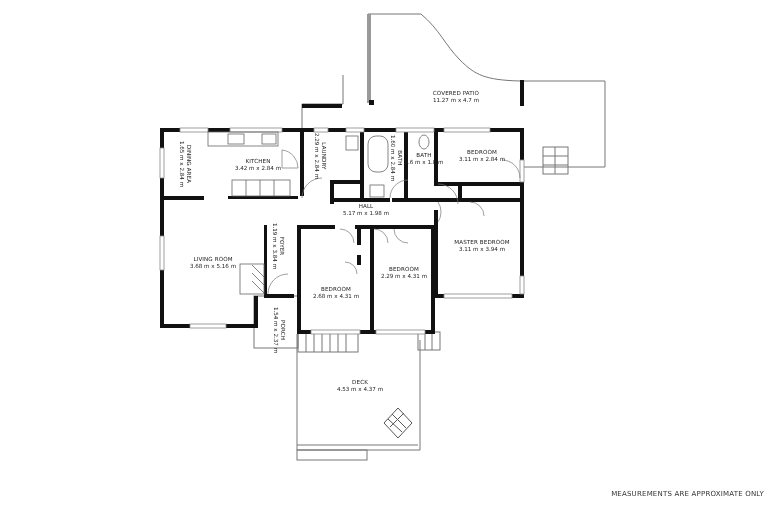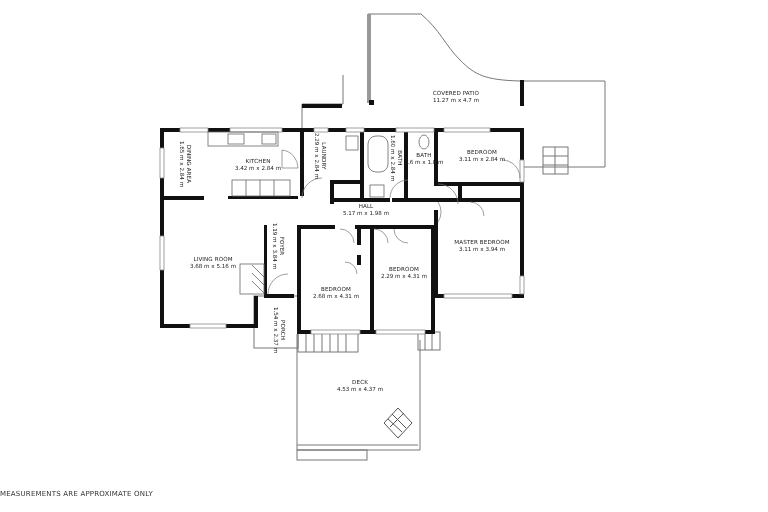--- a/index.html
+++ b/index.html
@@ -2,21 +2,21 @@
 <html><head>
 <meta charset="utf-8">
 <style>
   html, body { margin: 0; padding: 0; background: #ffffff; }
   body { width: 768px; height: 512px; position: relative; overflow: hidden; font-family: "DejaVu Sans", sans-serif; }
   svg { position: absolute; left: 0; top: 0; }
   .lbl { position: absolute; text-align: center; color: #222; font-size: 5.6px; line-height: 7px; white-space: nowrap; transform: translate(-50%, -50%); }
   .lbl .n { display: block; letter-spacing: 0.1px; }
   .lbl .d { display: block; }
   .rot { transform: translate(-50%, -50%) rotate(90deg); }
-  .footer { position: absolute; left: 0; width: 764px; top: 490px; text-align: left; font-size: 7px; color: #333; letter-spacing: 0.2px; }
+  .footer { position: absolute; left: 0; width: 764px; top: 490px; text-align: right; font-size: 7px; color: #333; letter-spacing: 0.2px; }
 </style>
 </head>
 <body>
 
 <svg width="768" height="512" viewBox="0 0 768 512" xmlns="http://www.w3.org/2000/svg">
   <g fill="none" stroke="#777" stroke-width="1">
 
     <path d="M368,14 L421,14 C440,30 445,45 460,60 C475,75 485,80 520,81 L605,81 L605,167 L520,167"></path>
     <path d="M369,14 L369,103" stroke="#999" stroke-width="4"></path>
     <path d="M343,75 L343,104 L302,104 L302,128"></path>

